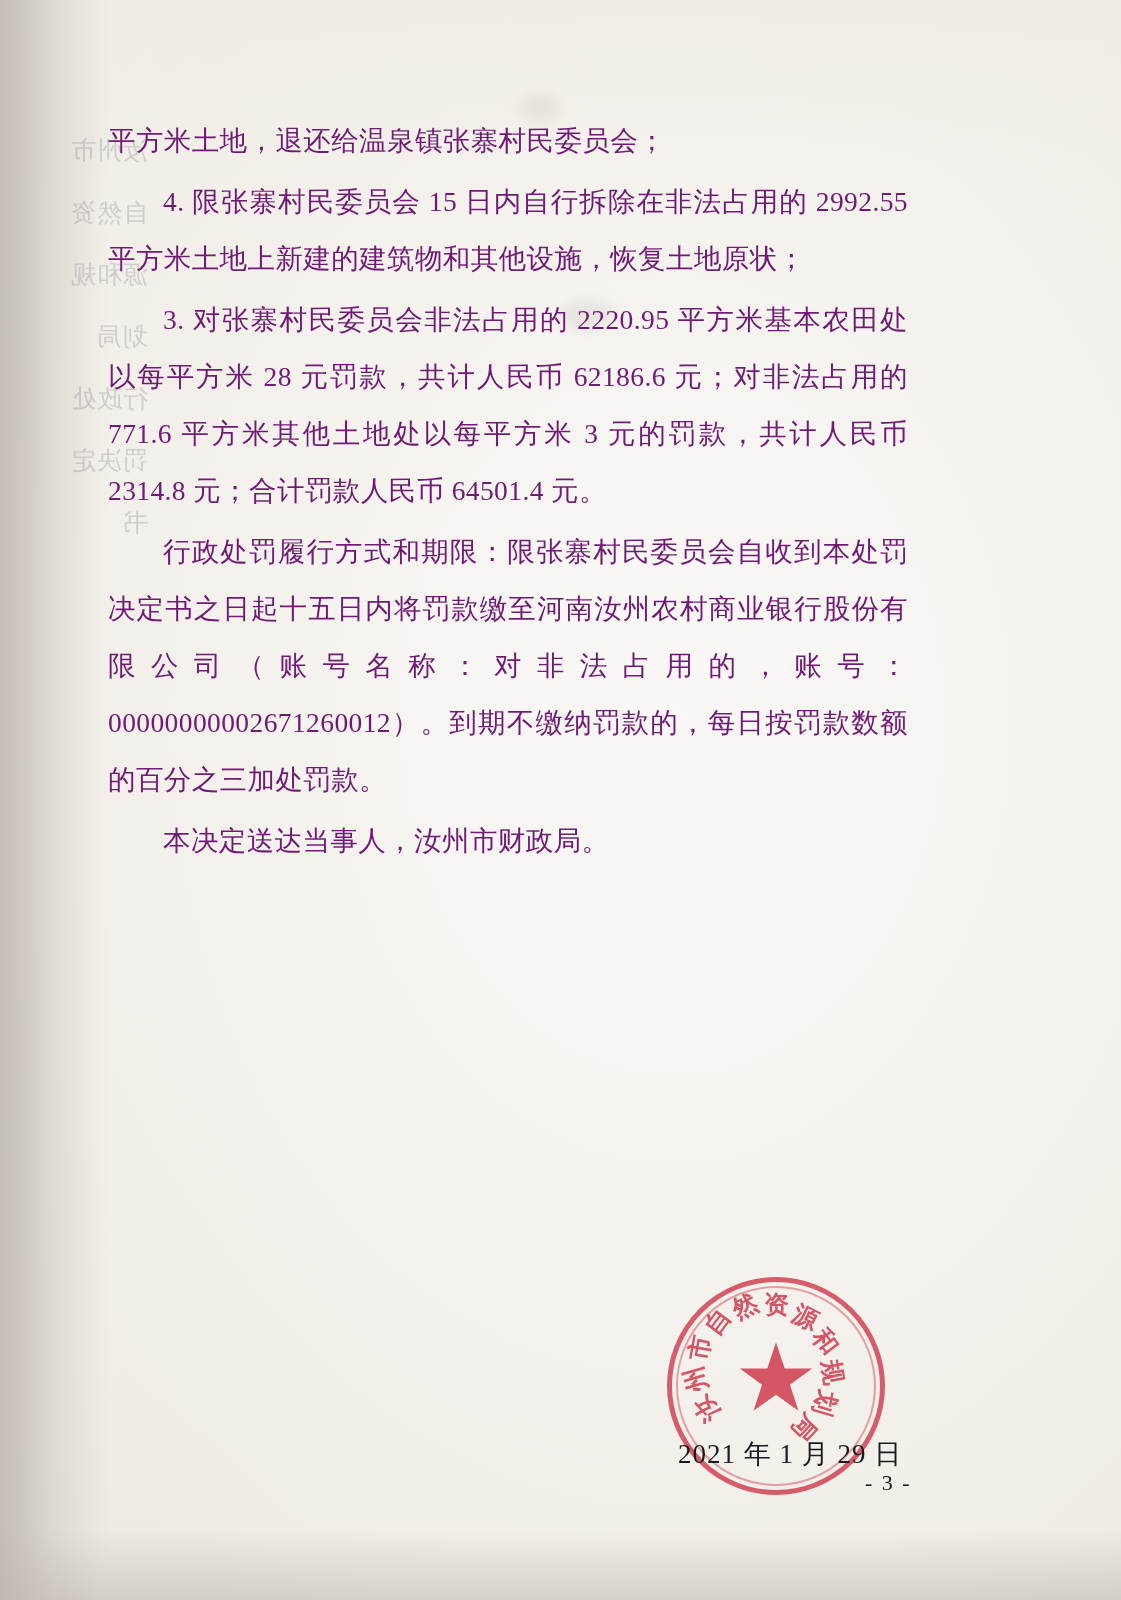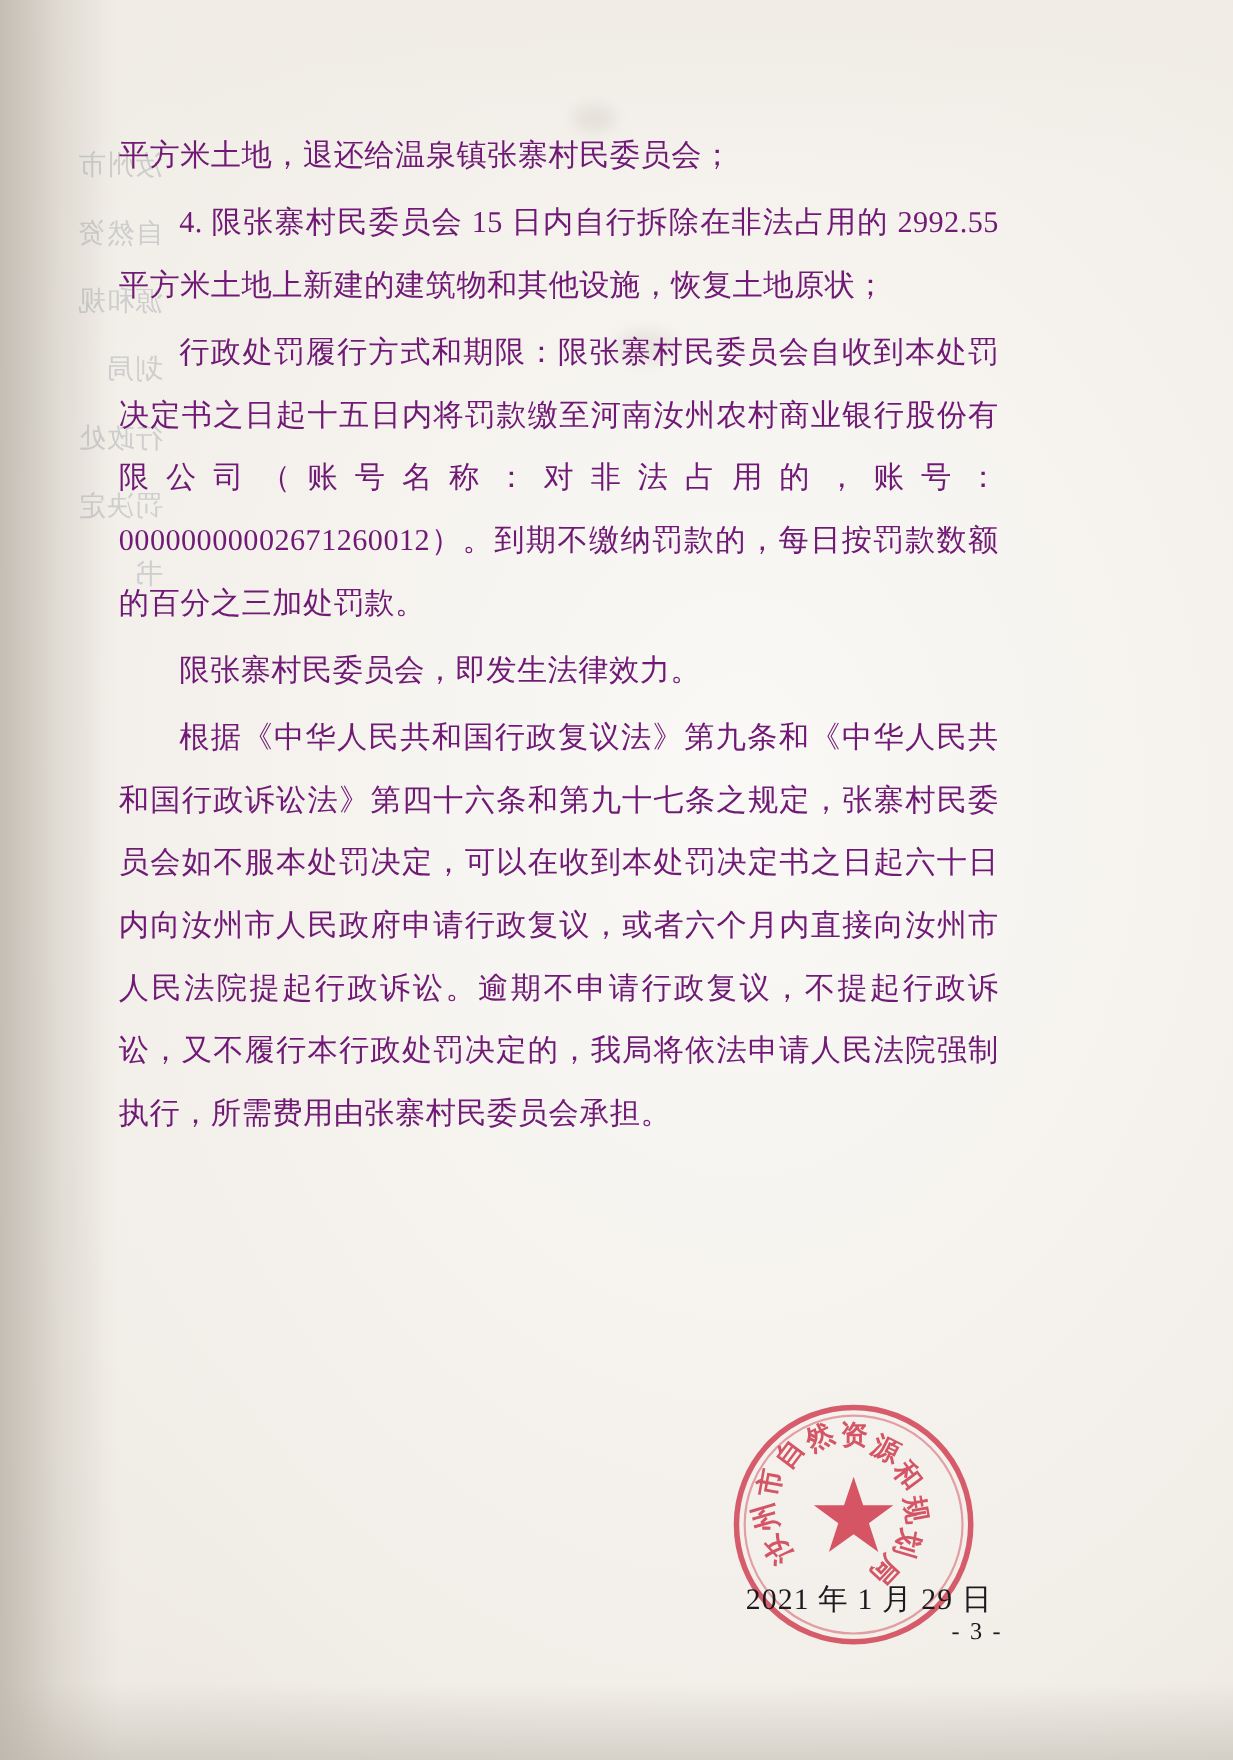--- a/index.html
+++ b/index.html
@@ -167,23 +167,23 @@
 自然资
 源和规
 划局
 行政处
 罚决定
 书</div>
 
   <div class="content">
     <p class="para">平方米土地，退还给温泉镇张寨村民委员会；</p>
     <p class="para indent">4. 限张寨村民委员会 15 日内自行拆除在非法占用的 2992.55 平方米土地上新建的建筑物和其他设施，恢复土地原状；</p>
+    <p class="para indent">3. 对张寨村民委员会非法占用的 2220.95 平方米基本农田处以每平方米 28 元罚款，共计人民币 62186.6 元；对非法占用的 771.6 平方米其他土地处以每平方米 3 元的罚款，共计人民币 2314.8 元；合计罚款人民币 64501.4 元。</p>
     <p class="para indent">行政处罚履行方式和期限：限张寨村民委员会自收到本处罚决定书之日起十五日内将罚款缴至河南汝州农村商业银行股份有限公司（账号名称：对非法占用的，账号：00000000002671260012）。到期不缴纳罚款的，每日按罚款数额的百分之三加处罚款。</p>
-    <p class="para indent">限张寨村民委员会，即发生法律效力。</p>
-    <p class="para indent">根据《中华人民共和国行政复议法》第九条和《中华人民共和国行政诉讼法》第四十六条和第九十七条之规定，张寨村民委员会如不服本处罚决定，可以在收到本处罚决定书之日起六十日内向汝州市人民政府申请行政复议，或者六个月内直接向汝州市人民法院提起行政诉讼。逾期不申请行政复议，不提起行政诉讼，又不履行本行政处罚决定的，我局将依法申请人民法院强制执行，所需费用由张寨村民委员会承担。</p>
+    <p class="para indent">本决定送达当事人，汝州市财政局。</p>
   </div>
 
   <div class="seal">
     <div class="ring"></div>
     <div class="ring inner"></div>
     <div class="star"></div>
     <div class="seal-text" id="seal-arc">
         <span style="transform: translate(-73.4337px, 43.2879px) rotate(-133deg);">汝</span>
         <span style="transform: translate(-92.5824px, 9.71668px) rotate(-106.4deg);">州</span>
         <span style="transform: translate(-94.6724px, -28.8751px) rotate(-79.8deg);">市</span>

